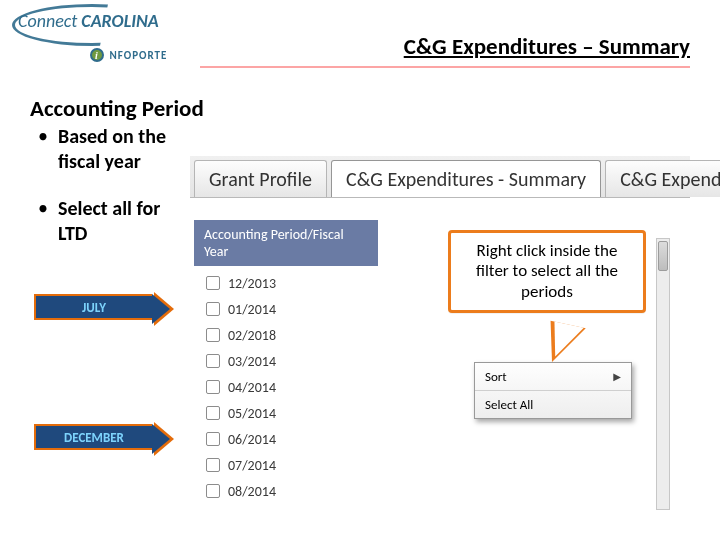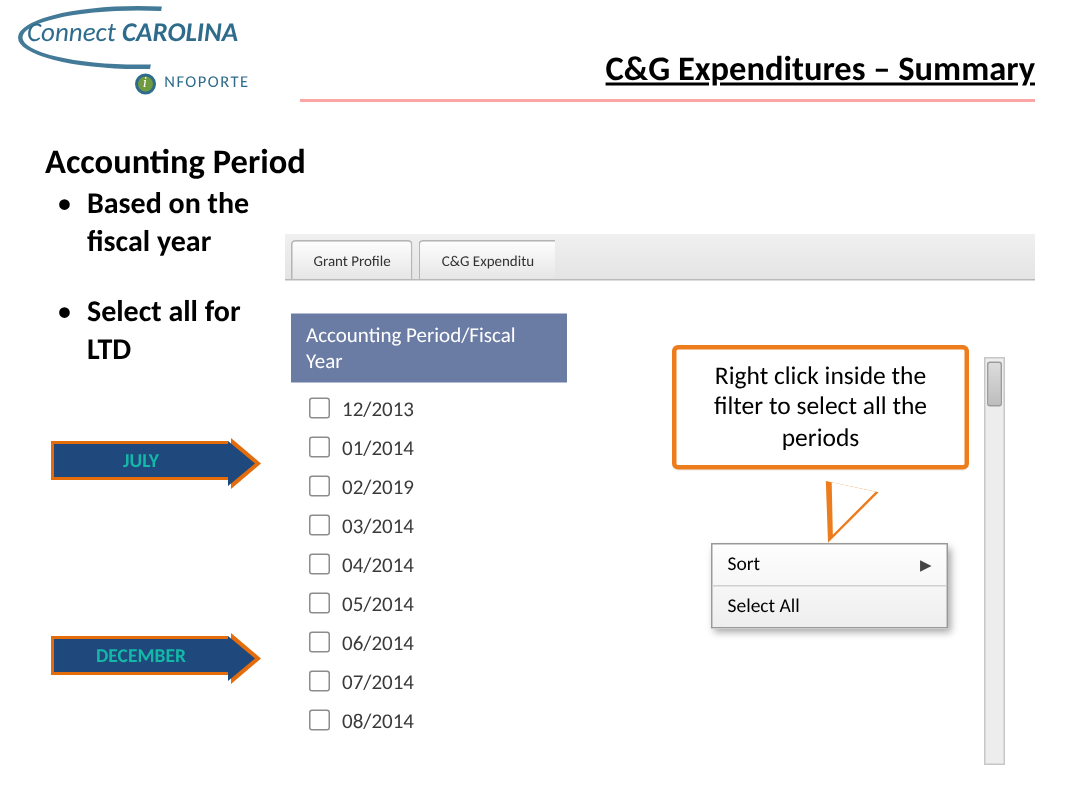--- a/index.html
+++ b/index.html
@@ -16,21 +16,21 @@
     position: absolute; left: 18px; top: 10px; font-style: italic;
     color: #2f6c8c; font-size: 18px; font-weight: 500;
   }
   .logo .oval {
     position: absolute; left: -6px; top: -6px; width: 160px; height: 42px;
     border: 3px solid #2f6c8c; border-radius: 50%; opacity: .9;
     clip-path: polygon(0 0, 60% 0, 55% 100%, 0 100%);
   }
   .infoporte {
     position: absolute; left: 90px; top: 48px;
-    color: #2f6c8c; font-size: 11px; letter-spacing: 1px; font-weight: 400;
+    color: #2f6c8c; font-size: 11px; letter-spacing: 1px; font-weight: 700;
   }
   .infoporte .info-icon {
     display: inline-flex; width: 14px; height: 14px; border: 2px solid #2f6c8c;
     border-radius: 50%; align-items: center; justify-content: center;
     background: #709a40; color: #fff; font-style: italic; font-size: 10px;
     margin-right: 2px; font-family: serif;
   }
   .title-bar {
     position: absolute; left: 200px; right: 30px; top: 32px;
     border-bottom: 2px solid #fca5a5;
@@ -46,21 +46,21 @@
   .bullets {
     position: absolute; left: 38px; top: 124px;
     font-size: 20px; line-height: 1.25; width: 150px;
   }
   .bullets li { list-style: none; margin-bottom: 22px; }
   .bullets li::before { content: "•"; color: #000; margin-right: 10px; }
   .bullets li span { display: inline-block; vertical-align: top; width: 120px; font-weight: bold; }
 
   .arrow-tag {
     position: absolute; left: 34px; height: 26px;
-    background: #1f497d; color: #14b8a6; font-size: 13px; font-weight: 700;
+    background: #1f497d; color: #7dd3fc; font-size: 13px; font-weight: 700;
     display: flex; align-items: center; justify-content: center;
     border: 2px solid #e46c0a; border-right: none;
     padding: 0 8px;
   }
   .arrow-tag::after {
     content: ""; position: absolute; right: -18px; top: -2px;
     border-top: 15px solid transparent;
     border-bottom: 15px solid transparent;
     border-left: 18px solid #1f497d;
   }
@@ -75,21 +75,21 @@
 
   .screenshot {
     position: absolute; left: 190px; top: 156px; right: 30px; bottom: 26px;
     background: #fff;
   }
   .tabs {
     display: flex; gap: 4px; padding: 4px 4px 0 4px;
     border-bottom: 1px solid #b9b9b9; background: linear-gradient(#f0f0f0,#e4e4e4);
   }
   .tab {
-    padding: 6px 14px; font-size: 10px; color: #333;
+    padding: 6px 14px; font-size: 20px; color: #333;
     background: linear-gradient(#fdfdfd,#e6e6e6);
     border: 1px solid #b5b5b5; border-bottom: none;
     border-radius: 3px 3px 0 0;
     white-space: nowrap;
     text-align: right;
   }
   .tab.active { background: #fff; font-weight: 400; border-color: #969696; }
   .tab.cut { border-right: none; border-radius: 3px 0 0 0; }
 
   .section-label {
@@ -179,37 +179,38 @@
 <div class="arrow-tag tag-july">
   <span>JULY</span>
 </div>
 <div class="arrow-tag tag-dec">
   <span>DECEMBER</span>
 </div>
 
 <div class="screenshot">
   <div class="tabs">
     <div class="tab">Grant Profile</div>
+    <div class="tab active">C&amp;G Expenditures - Summary</div>
     <div class="tab cut">C&amp;G Expenditu</div>
   </div>
 
   <div class="section-label">Accounting Period/Fiscal Year</div>
 
   <div class="period-list">
     <div class="period-row">
         <span class="cb"></span>
         <span>12/2013</span>
       </div>
     <div class="period-row">
         <span class="cb"></span>
         <span>01/2014</span>
       </div>
     <div class="period-row">
         <span class="cb"></span>
-        <span>02/2019</span>
+        <span>02/2018</span>
       </div>
     <div class="period-row">
         <span class="cb"></span>
         <span>03/2014</span>
       </div>
     <div class="period-row">
         <span class="cb"></span>
         <span>04/2014</span>
       </div>
     <div class="period-row">

